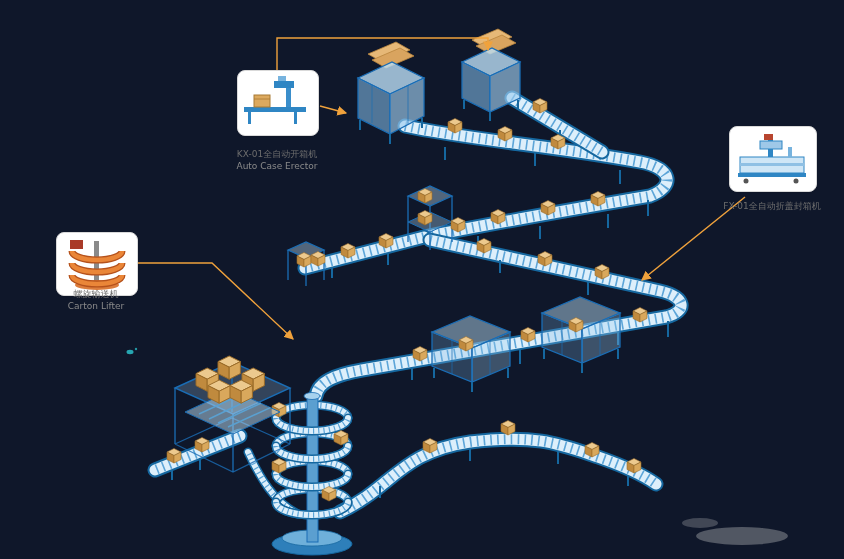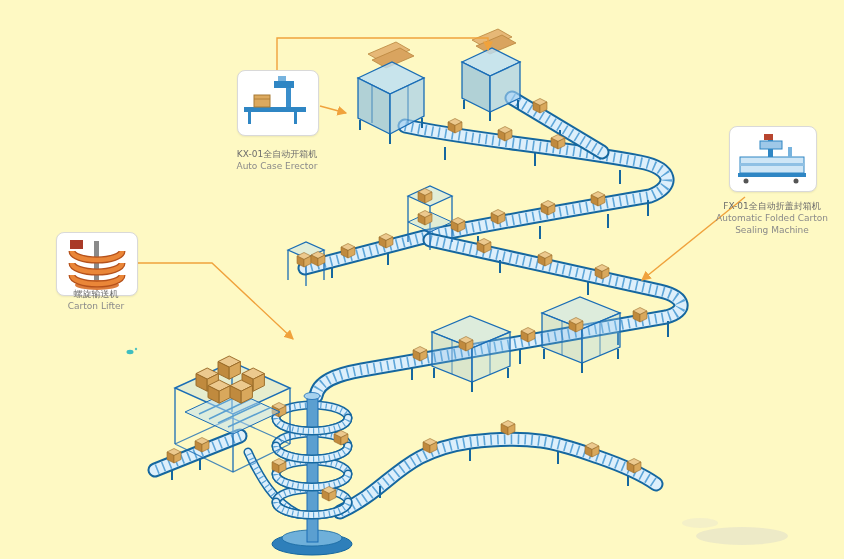--- a/index.html
+++ b/index.html
@@ -1,16 +1,16 @@
 <!DOCTYPE html>
 <html><head>
 <meta charset="utf-8">
 <style>
   html,body{margin:0;padding:0;background:#fff;}
-  .stage{position:relative;width:844px;height:559px;background:#fef9c3;overflow:hidden;
+  .stage{position:relative;width:844px;height:559px;background:#0f172a;overflow:hidden;
          font-family:"DejaVu Sans","Liberation Sans",sans-serif;}
   .scene{position:absolute;left:0;top:0;}
 
   
   .belt-outer{fill:none;stroke:#15679f;stroke-width:15;stroke-linejoin:round;stroke-linecap:round}
   .belt-inner{fill:none;stroke:#ddeffb;stroke-width:11;stroke-linejoin:round;stroke-linecap:round}
   .belt-roll{fill:none;stroke:#4e9cd4;stroke-width:10;stroke-dasharray:1.6 5.2;stroke-linecap:butt;opacity:.9}
   .belt-outer.sm{stroke-width:9}.belt-inner.sm{stroke-width:6}.belt-roll.sm{stroke-width:5.5;stroke-dasharray:1.2 4}
   .leg{stroke:#15679f;stroke-width:2;fill:none}
   .frame{stroke:#1a6db5;stroke-width:1.3;fill:none}
@@ -276,21 +276,20 @@
       <rect x="10" y="30" width="64" height="16" fill="#cfe6f6" stroke="#2f86c4"></rect>
       <rect x="10" y="36" width="64" height="3" fill="#8fc0e4"></rect>
       <rect x="38" y="12" width="5" height="18" fill="#2f86c4"></rect>
       <rect x="30" y="14" width="22" height="8" fill="#9fc8e8" stroke="#2f86c4"></rect>
       <rect x="34" y="7" width="9" height="6" fill="#b8452f"></rect>
       <rect x="58" y="20" width="4" height="10" fill="#77b3de"></rect>
     </svg>
   </div>
   <div class="lbl" style="left:706px;top:200px;width:132px;">
     <div class="cn">FX-01全自动折盖封箱机</div>
-    <div class="en">Automatic Folded Carton Sealing Machine</div>
   </div>
 
   <div class="card" style="left:56px;top:232px;width:80px;height:62px;">
     <svg width="80" height="62" viewBox="0 0 80 62">
       <rect x="37" y="8" width="5" height="42" fill="#8a8a8a"></rect>
       <ellipse cx="40" cy="52" rx="22" ry="5" fill="#d86f28" opacity="0.9"></ellipse>
       <path d="M15,18 a25,9 0 1 0 50,0" fill="none" stroke="#b5521c" stroke-width="7"></path>
       <path d="M15,18 a25,9 0 1 0 50,0" fill="none" stroke="#ea8638" stroke-width="4.5"></path>
       <path d="M15,30 a25,9 0 1 0 50,0" fill="none" stroke="#b5521c" stroke-width="7"></path>
       <path d="M15,30 a25,9 0 1 0 50,0" fill="none" stroke="#ea8638" stroke-width="4.5"></path>

